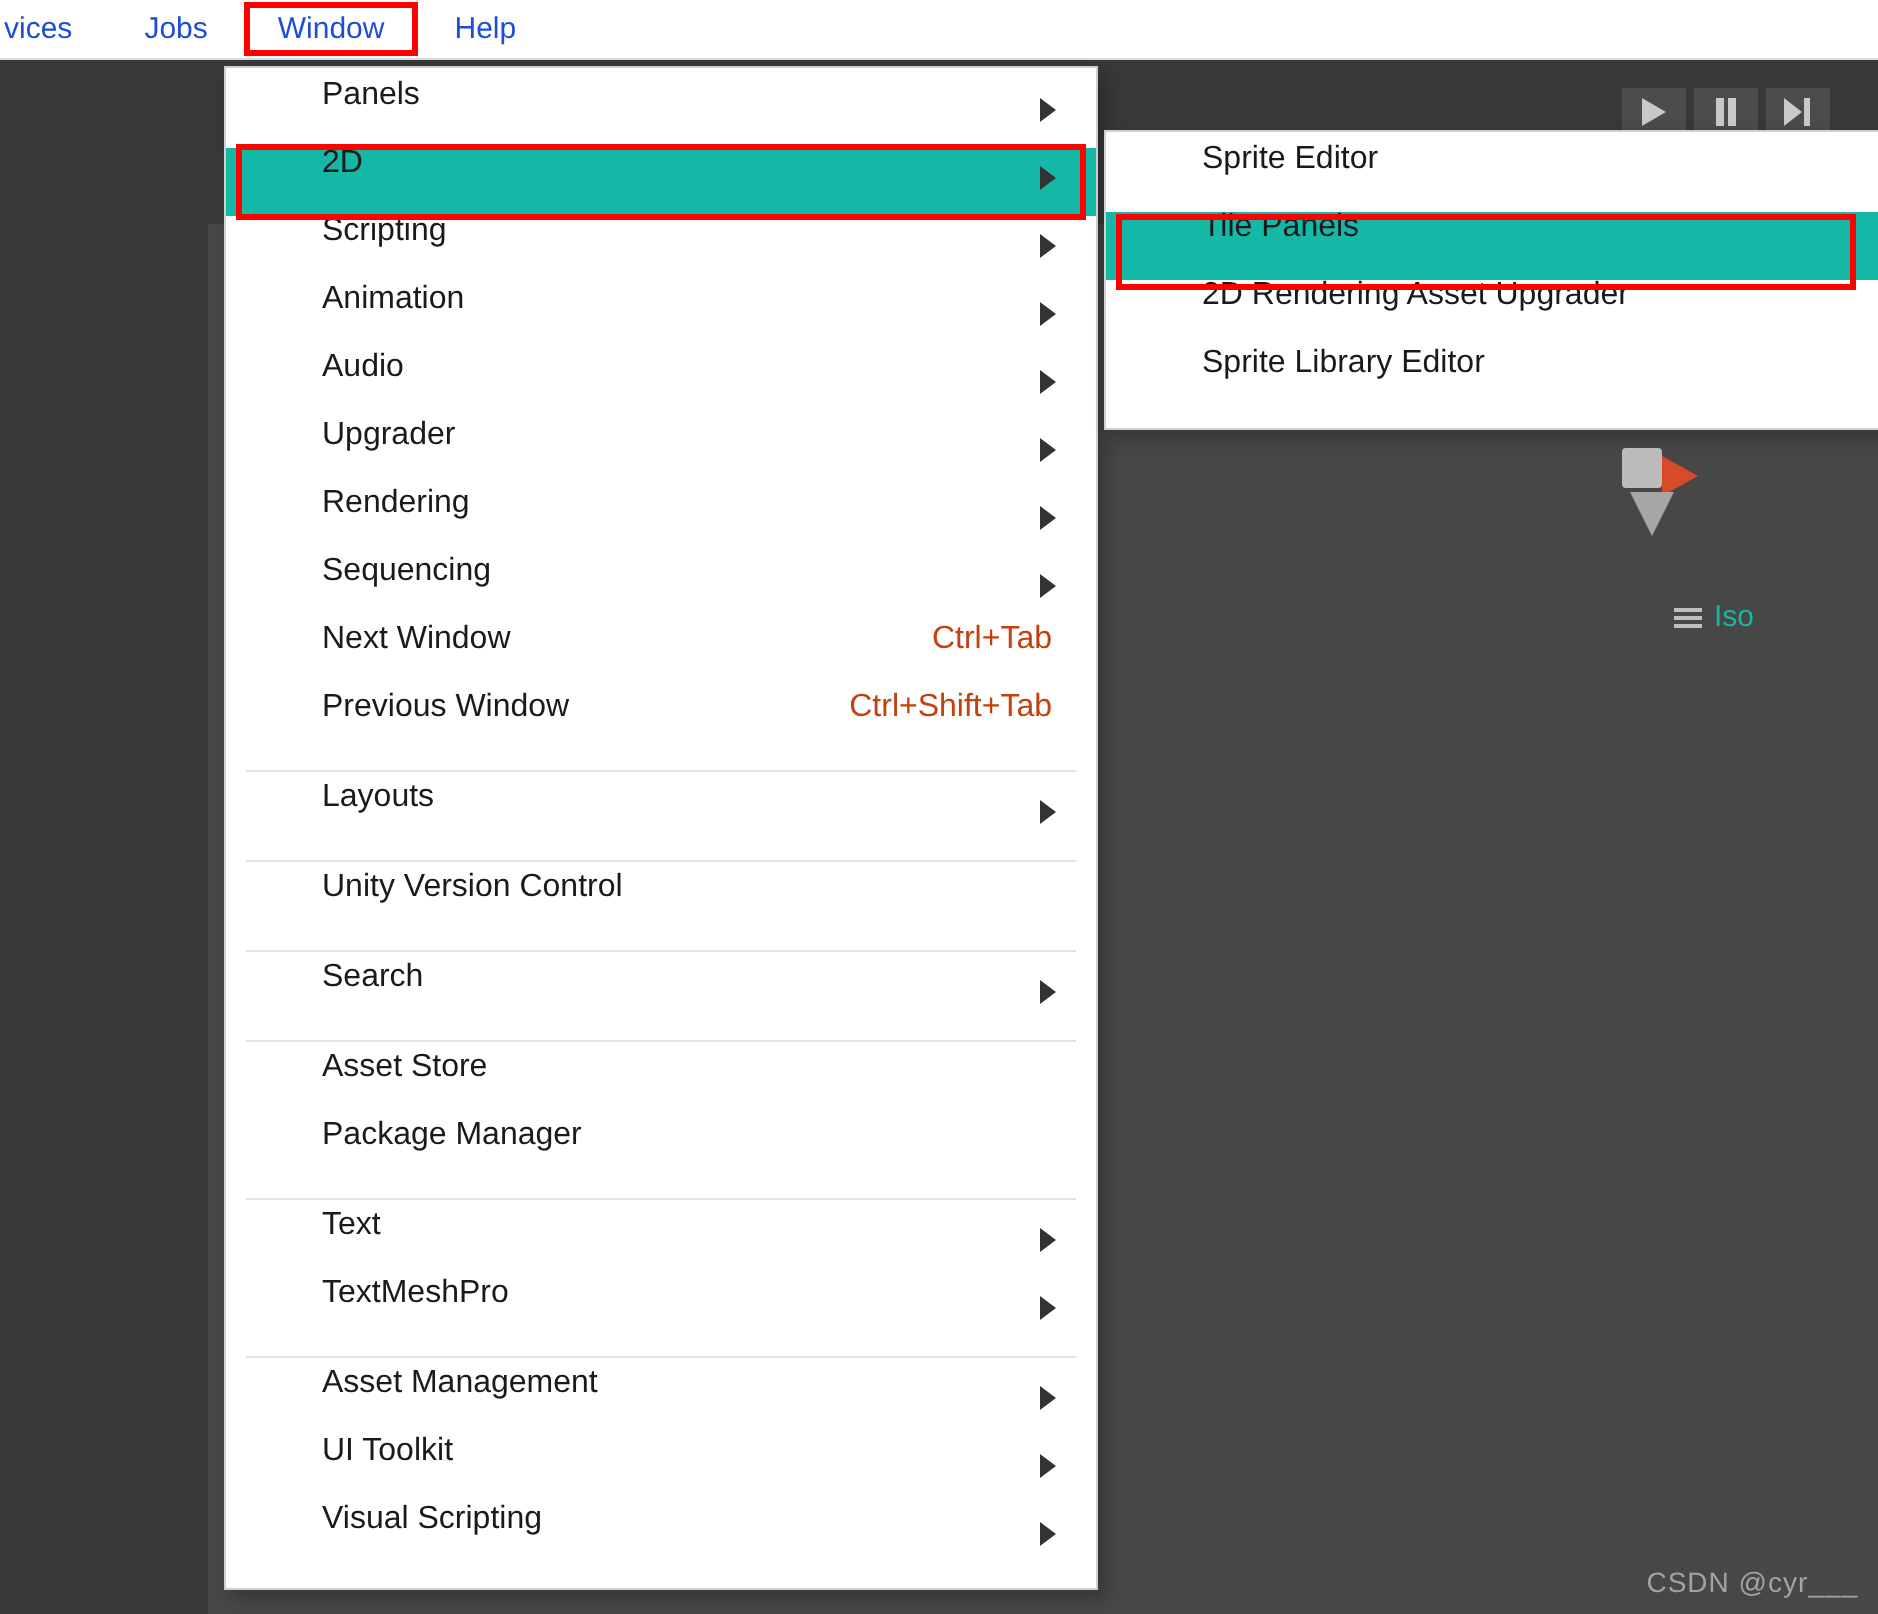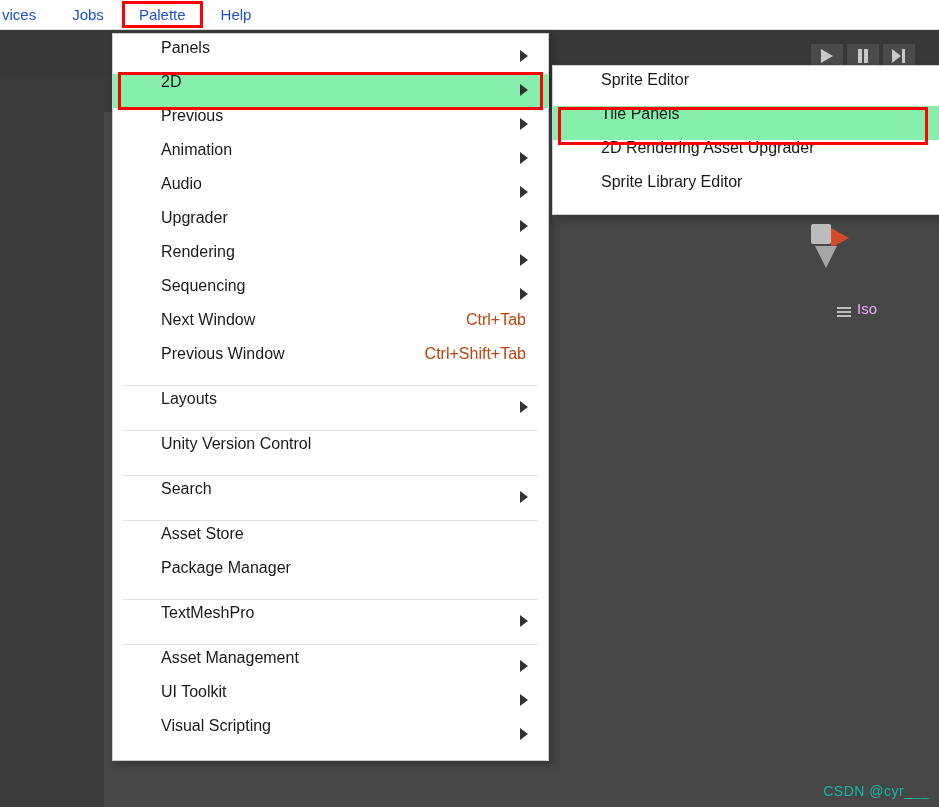--- a/index.html
+++ b/index.html
@@ -52,21 +52,21 @@
   .dropdown1 {
     position:absolute; left:112px; top:33px; width:437px;
     background:#ffffff; border:1px solid #cfcfcf;
     box-shadow:4px 4px 8px rgba(0,0,0,0.25);
     padding:6px 0 8px 0;
   }
   .menu-item {
     position:relative; height:34px; display:flex; align-items:center;
     padding:0 20px 18px 48px; font-size:16px; color:#1a1a1a; cursor:default;
   }
-  .menu-item.hover { background:#86efac; }
+  .menu-item.hover { background:#14b8a6; }
   .menu-item .shortcut { position:absolute; right:22px; color:#c2410c; font-size:16px; }
   .menu-item .chevron { position:absolute; right:20px; top:50%; transform:translateY(-50%); }
   .menu-item .chevron svg { width:8px; height:12px; fill:#333; }
   .menu-sep { height:1px; margin:5px 10px; background:#e2e2e2; }
 
   .red-box-1 {
     position:absolute; left:118px; top:72px; width:425px; height:38px;
     border:3px solid #ff0000; pointer-events:none; z-index:50;
   }
 
@@ -81,25 +81,25 @@
     position:absolute; left:558px; top:107px; width:370px; height:38px;
     border:3px solid #ff0000; pointer-events:none; z-index:50;
   }
 
   
   .gizmo-wrap { position:absolute; right:72px; top:218px; width:90px; height:90px; }
   .gizmo-cone { position:absolute; width:0; height:0; }
   .gizmo-red { left:54px; top:10px; border-left:18px solid #d74b2b; border-top:10px solid transparent; border-bottom:10px solid transparent; }
   .gizmo-center { position:absolute; left:34px; top:6px; width:20px; height:20px; background:#bcbcbc; border-radius:2px; }
   .gizmo-down { position:absolute; left:38px; top:28px; width:0; height:0; border-left:11px solid transparent; border-right:11px solid transparent; border-top:22px solid #a6a6a6; }
-  .iso-label { position:absolute; right:62px; top:300px; color:#f0abfc; font-size:15px; display:flex; align-items:flex-end; gap:6px; }
+  .iso-label { position:absolute; right:62px; top:300px; color:#14b8a6; font-size:15px; display:flex; align-items:center; gap:6px; }
   .iso-lines { display:inline-flex; flex-direction:column; gap:2px; }
   .iso-lines span { display:block; width:14px; height:2px; background:#bdbdbd; }
 
-  .watermark { position:absolute; right:10px; bottom:8px; color:#14b8a6; font-size:14px; font-family:Arial; letter-spacing:0.5px; }
+  .watermark { position:absolute; right:10px; bottom:8px; color:#a3a3a3; font-size:14px; font-family:Arial; letter-spacing:0.5px; }
 </style>
 </head>
 <body>
 
 <div class="dark-toolbar"></div>
 <div class="dark-area">
   <div class="dark-inner"></div>
 </div>
 <div class="left-strip"></div>
 
@@ -119,39 +119,39 @@
     <svg width="14" height="14">
         <polygon points="0,0 9,7 0,14"></polygon>
         <rect x="10" y="0" width="3" height="14"></rect>
       </svg>
   </div>
 </div>
 
 <div class="menubar">
   <div class="menubar-item partial-left">vices</div>
   <div class="menubar-item">Jobs</div>
-  <div class="menubar-item highlighted-red">Palette</div>
+  <div class="menubar-item highlighted-red">Window</div>
   <div class="menubar-item">Help</div>
 </div>
 
 <div class="dropdown1">
   <div class="menu-item">
     <span>Panels</span>
     <span class="chevron"><svg viewBox="0 0 8 12">
           <polygon points="0,0 8,6 0,12"></polygon>
         </svg></span>
   </div>
   <div class="menu-item hover">
     <span>2D</span>
     <span class="chevron"><svg viewBox="0 0 8 12">
           <polygon points="0,0 8,6 0,12"></polygon>
         </svg></span>
   </div>
   <div class="menu-item">
-    <span>Previous</span>
+    <span>Scripting</span>
     <span class="chevron"><svg viewBox="0 0 8 12">
           <polygon points="0,0 8,6 0,12"></polygon>
         </svg></span>
   </div>
   <div class="menu-item">
     <span>Animation</span>
     <span class="chevron"><svg viewBox="0 0 8 12">
           <polygon points="0,0 8,6 0,12"></polygon>
         </svg></span>
   </div>
@@ -211,20 +211,26 @@
 
   <div class="menu-sep"></div>
   <div class="menu-item">
     <span>Asset Store</span>
   </div>
   <div class="menu-item">
     <span>Package Manager</span>
   </div>
 
   <div class="menu-sep"></div>
+  <div class="menu-item">
+    <span>Text</span>
+    <span class="chevron"><svg viewBox="0 0 8 12">
+          <polygon points="0,0 8,6 0,12"></polygon>
+        </svg></span>
+  </div>
   <div class="menu-item">
     <span>TextMeshPro</span>
     <span class="chevron"><svg viewBox="0 0 8 12">
           <polygon points="0,0 8,6 0,12"></polygon>
         </svg></span>
   </div>
 
   <div class="menu-sep"></div>
   <div class="menu-item">
     <span>Asset Management</span>

